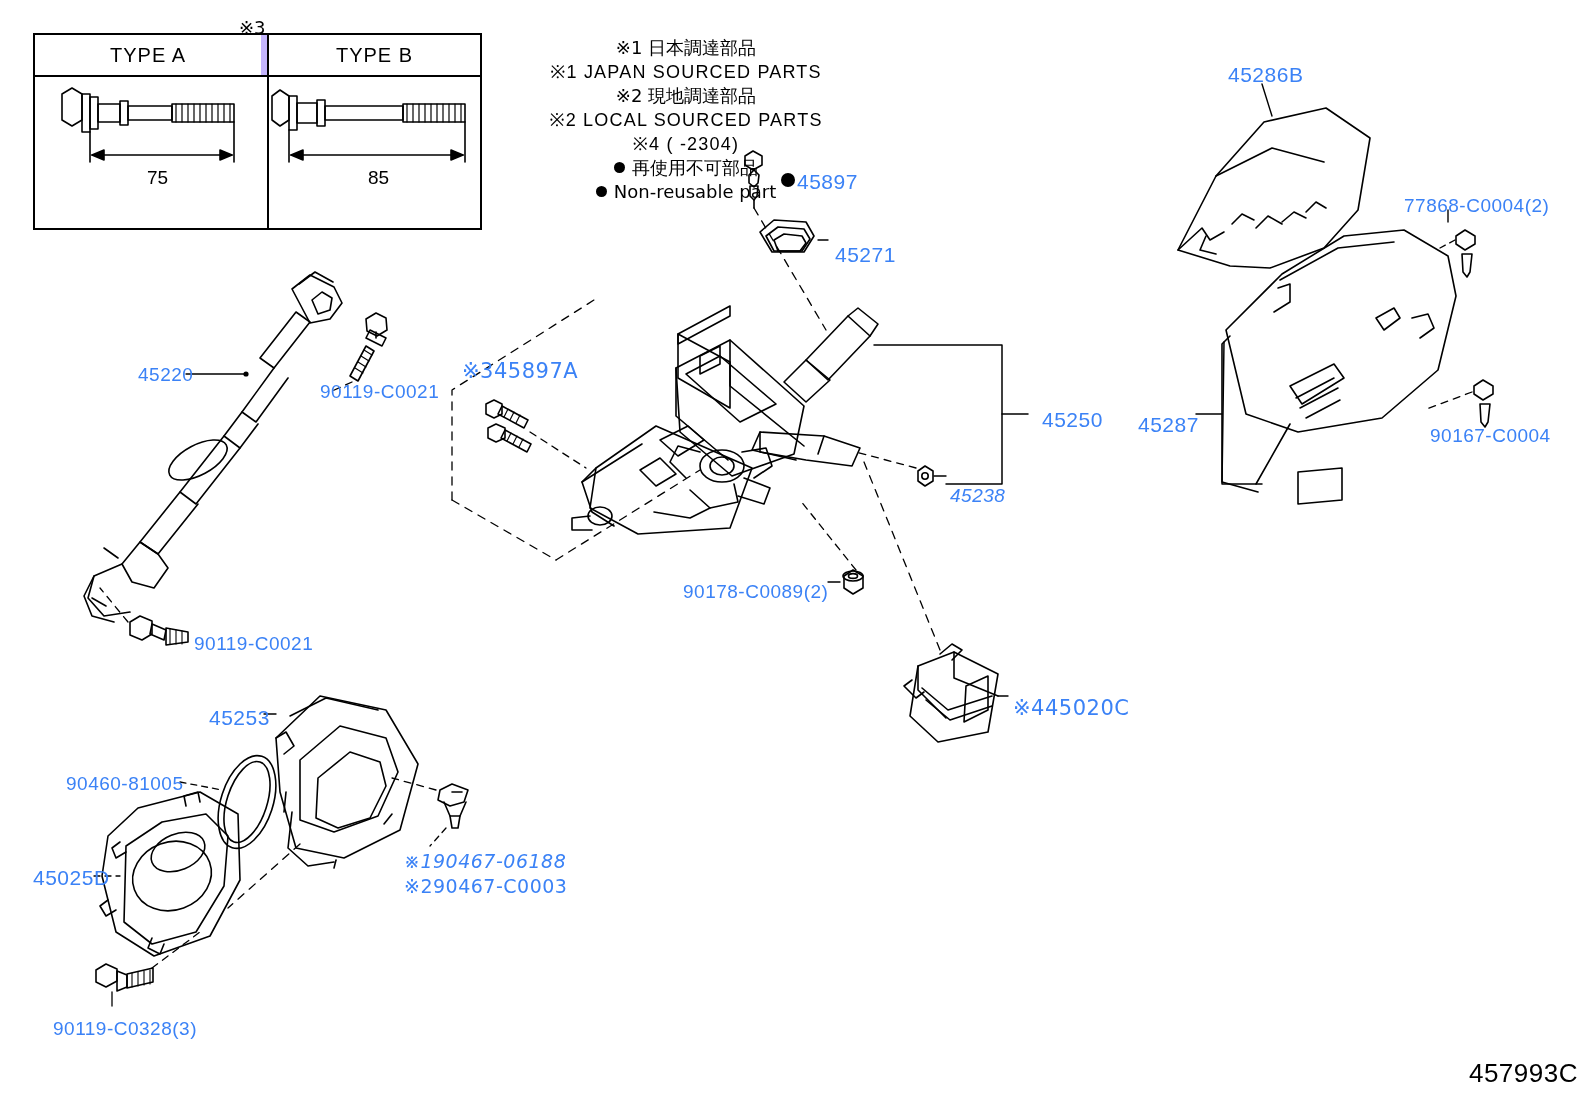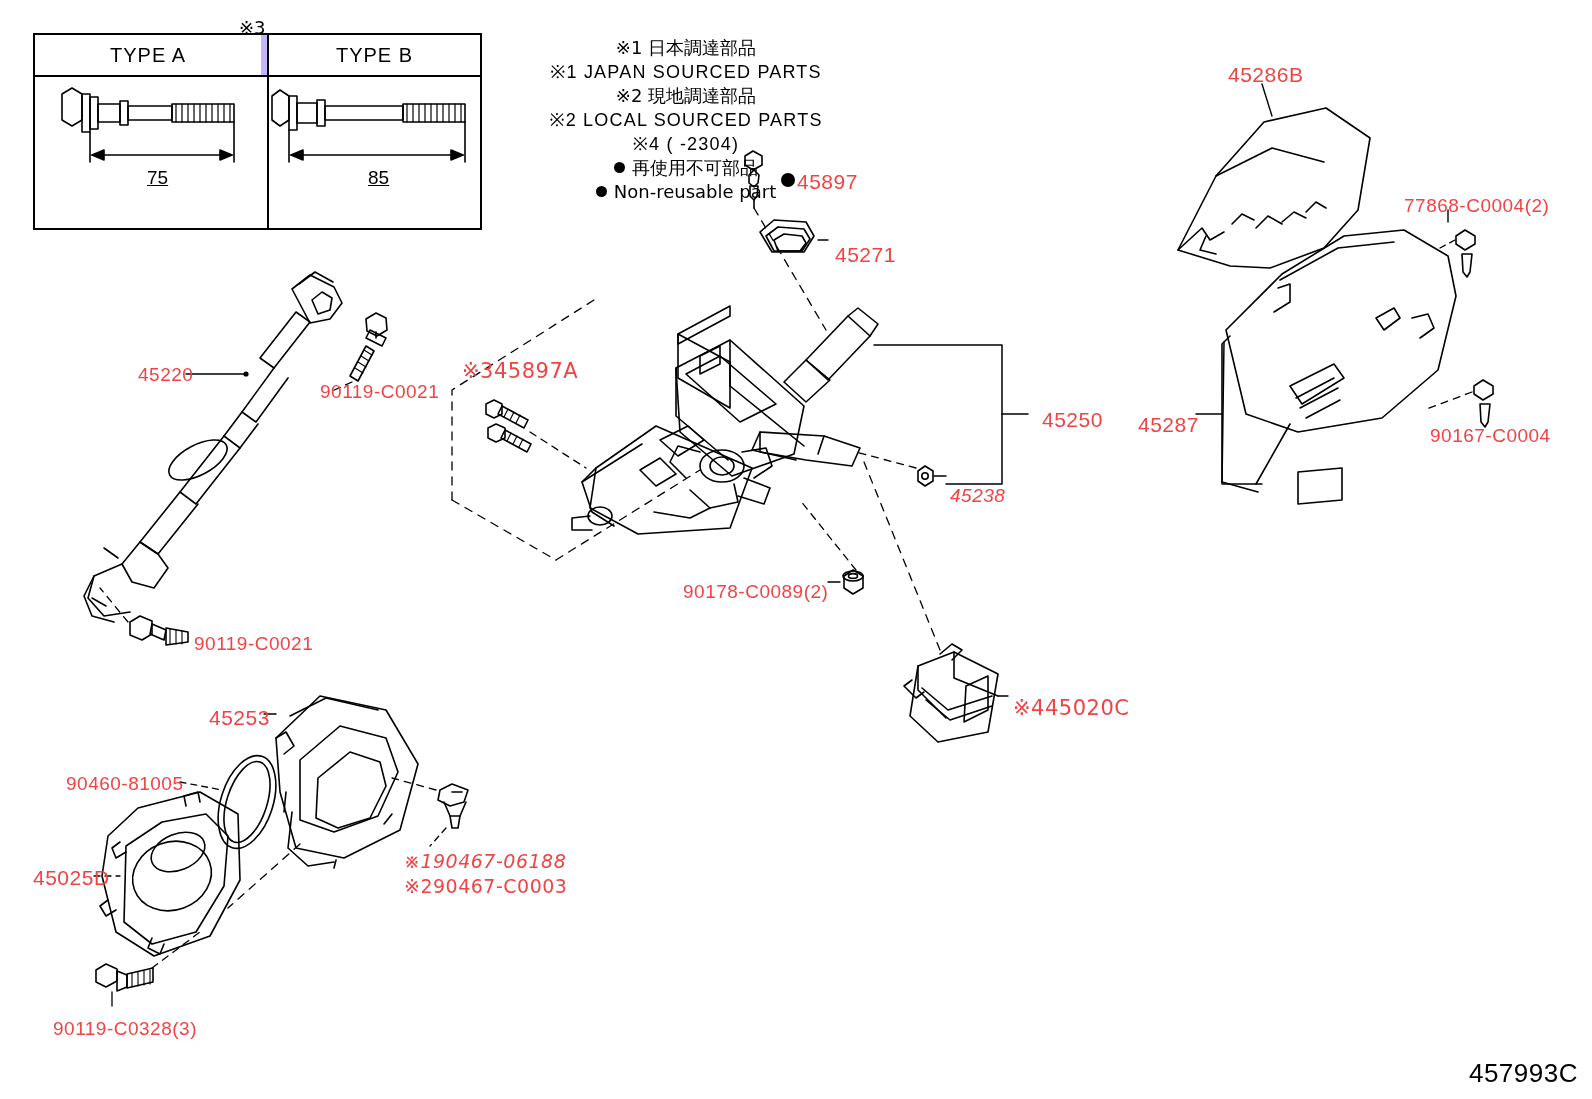--- a/index.html
+++ b/index.html
@@ -14,21 +14,21 @@
     background: #ffffff;
     font-family: "Liberation Sans", sans-serif;
     color: #000000;
     overflow: hidden;
   }
   .lbl {
     position: absolute;
     font-size: 19px;
     letter-spacing: 0.5px;
     white-space: nowrap;
-    color: #ef4444;
+    color: #3b82f6;
   }
   .lbl.big {
     font-size: 21px;
   }
   .legend {
     position: absolute;
     left: 521px;
     top: 36px;
     width: 330px;
     text-align: center;
@@ -88,21 +88,20 @@
     position: absolute;
     left: 232px;
     top: 0;
     bottom: 0;
     width: 0;
     border-left: 2px solid #000;
   }
   .dimlabel {
     position: absolute;
     font-size: 19px;
-    text-decoration: underline;
   }
   .star3-top {
     position: absolute;
     left: 239px;
     top: 17px;
     font-size: 18px;
     font-family: "DejaVu Sans", sans-serif;
   }
   .footer-code {
     position: absolute;

